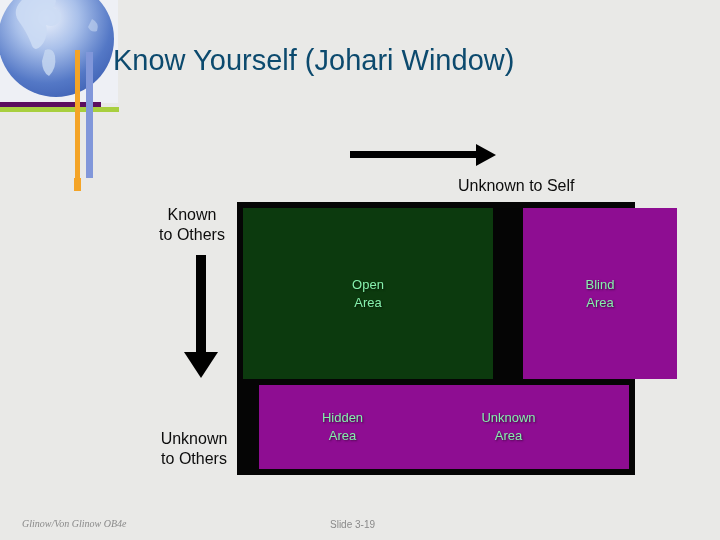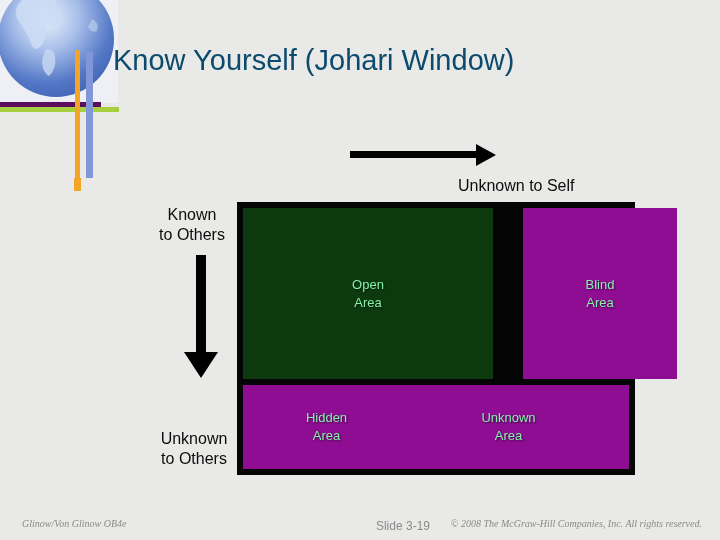--- a/index.html
+++ b/index.html
@@ -36,35 +36,35 @@
   .h-arrow-head{position:absolute; left:476px; top:144px; width:0; height:0;
     border-left:20px solid #000; border-top:11px solid transparent; border-bottom:11px solid transparent;}
   .v-arrow-shaft{position:absolute; left:196px; top:255px; width:10px; height:98px; background:#000;}
   .v-arrow-head{position:absolute; left:184px; top:352px; width:0; height:0;
     border-top:26px solid #000; border-left:17px solid transparent; border-right:17px solid transparent;}
   
   .grid{position:absolute; left:237px; top:202px; width:398px; height:273px; background:#050505;}
   .cell{position:absolute; display:flex; align-items:center; justify-content:center;}
   .cell-open{left:6px; top:6px; width:250px; height:171px;}
   .cell-blind{left:262px; top:6px; width:154px; height:171px;margin-left:24px;}
-  .cell-hidden{left:6px; top:183px; width:167px; height:84px;}
+  .cell-hidden{left:22px; top:183px; width:167px; height:84px;}
   .cell-unknown{left:151px; top:183px; width:241px; height:84px;}
   .cell-label{
     color:#86efac; font-size:13px; line-height:1.35;
     white-space:pre-line; text-align:center;
     text-shadow:1px 1px 2px rgba(0,0,0,0.55);
   }
   
   .footer-credit{
     position:absolute; left:22px; top:518px; font-family:"Liberation Serif", serif;
     font-style:italic; font-size:10px; color:#8a8a8a;
   }
   .footer-slide{
-    position:absolute; left:330px; top:519px; width:100px; text-align:right;
-    font-size:12px; color:#8a8a8a;
+    position:absolute; left:330px; top:519px; width:100px; text-align:left;
+    font-size:10px; color:#8a8a8a;
   }
   .footer-copyright{
     position:absolute; right:18px; top:518px; font-family:"Liberation Serif", serif;
     font-style:italic; font-size:10px; color:#8a8a8a;
   }
 </style>
 </head>
 <body>
 
 <div class="slide">
@@ -118,15 +118,14 @@
 Area</span>
     </div>
     <div class="cell cell-unknown" style="background-color: rgb(142, 13, 146);">
       <span class="cell-label">Unknown
 Area</span>
     </div>
   </div>
 
   <div class="footer-credit">Glinow/Von Glinow OB4e</div>
   <div class="footer-slide">Slide 3-19</div>
-  <div class="footer-copyright">© 2008 The McGraw-Hill Companies, Inc. All rights reserved.</div>
 
 </div>
 
 </body></html>

